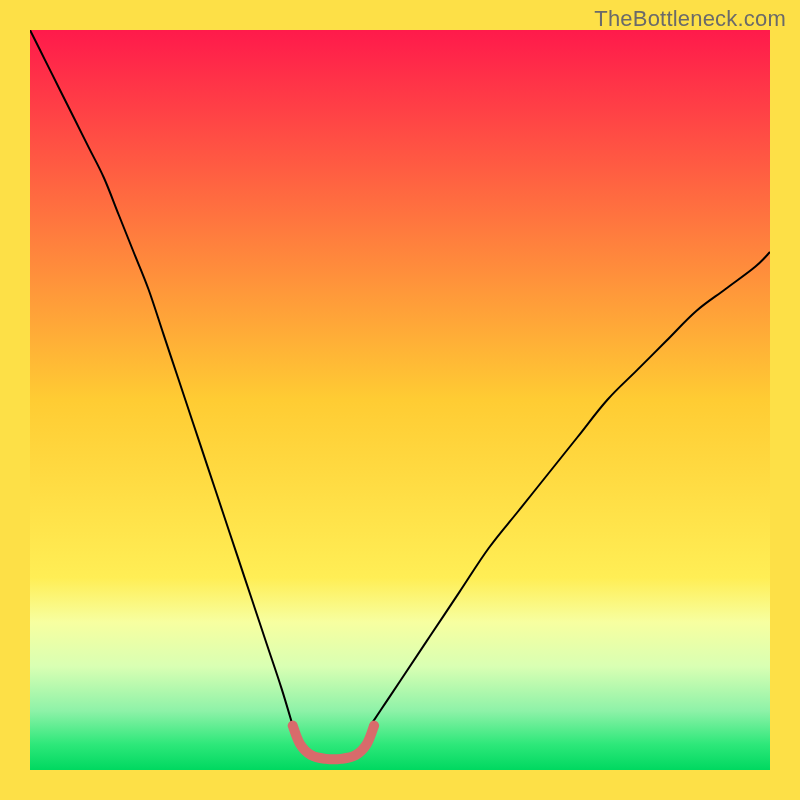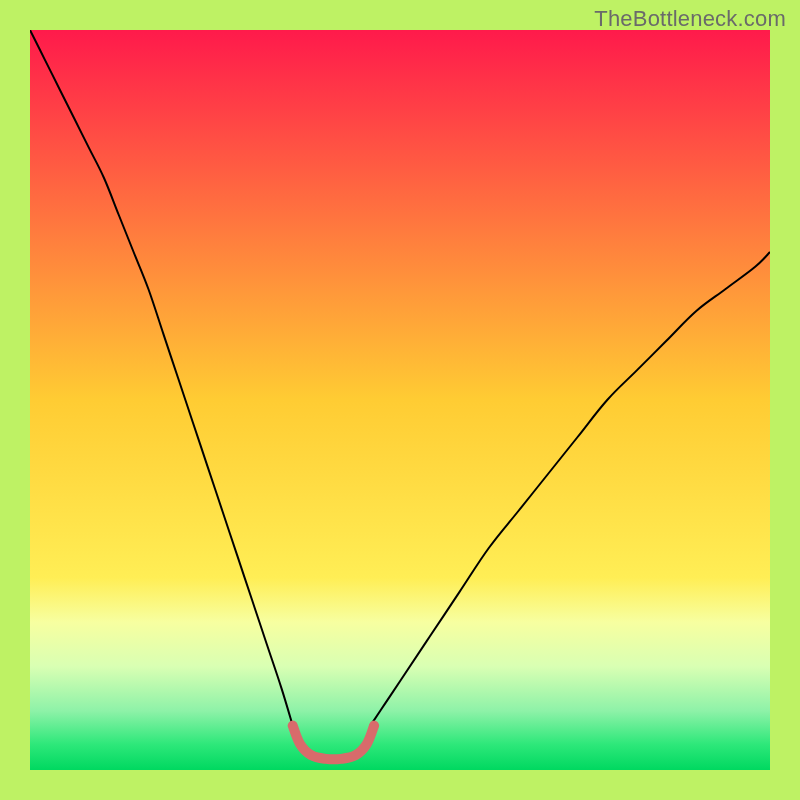--- a/index.html
+++ b/index.html
@@ -10,21 +10,21 @@
     background: #000;
     overflow: hidden;
     font-family: Arial, Helvetica, sans-serif;
   }
   .frame {
     position: absolute;
     left: 0;
     top: 0;
     width: 800px;
     height: 800px;
-    background: #bef264;
+    background: #fde047;
   }
   .plot {
     position: absolute;
     left: 30px;
     top: 30px;
     width: 740px;
     height: 740px;
   }
   .watermark {
     position: absolute;

